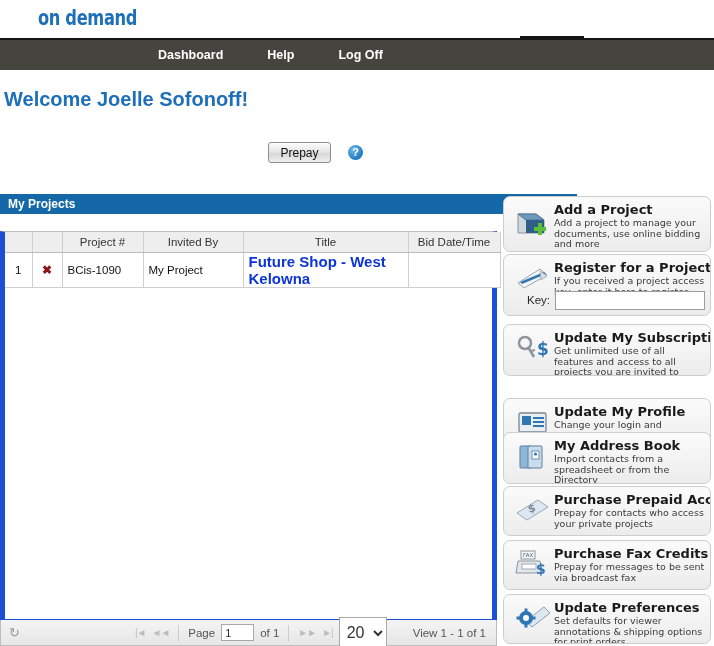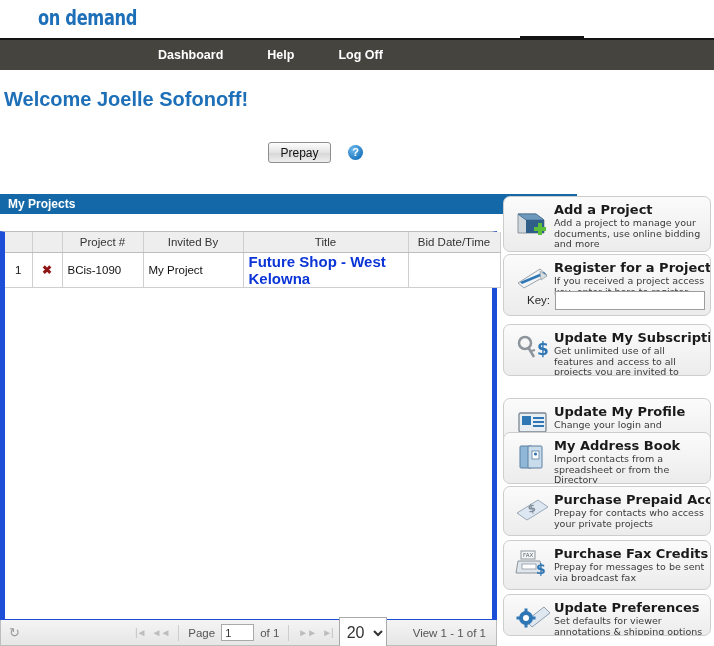--- a/index.html
+++ b/index.html
@@ -339,21 +339,21 @@
         <text x="9" y="8" font-family="DejaVu Sans" font-size="5.5" fill="#55606a">FAX</text>
         <path d="M4 12 L26 12 L28 24 L2 24 Z" fill="#dfe6ec" stroke="#8d959d" stroke-width="1"></path>
         <rect x="8" y="15" width="14" height="5" fill="#ffffff" stroke="#8d959d" stroke-width="0.8"></rect>
         <text x="22" y="25" font-family="DejaVu Sans" font-size="14" font-weight="bold" fill="#2f76b5">$</text>
       </svg>
     </span>
     <div class="card-title">Purchase Fax Credits</div>
     <div class="card-desc">Prepay for messages to be sent via broadcast fax</div>
   </div>
 
-  <div class="card" style="top:594px;height:42px">
+  <div class="card" style="top:594px;height:50px">
     <span class="card-icon">
       <svg width="38" height="30" viewBox="0 0 38 30">
         <path d="M12 18 L30 4 L36 10 L18 24 Z" fill="#dfe8f0" stroke="#8fa0b0" stroke-width="1"></path>
         <circle cx="12" cy="15" r="7" fill="#2f76b5"></circle>
         <circle cx="12" cy="15" r="3" fill="#ffffff"></circle>
         <rect x="10.5" y="5.5" width="3" height="4" fill="#2f76b5"></rect>
         <rect x="10.5" y="20.5" width="3" height="4" fill="#2f76b5"></rect>
         <rect x="2.5" y="13.5" width="4" height="3" fill="#2f76b5"></rect>
         <rect x="17.5" y="13.5" width="4" height="3" fill="#2f76b5"></rect>
       </svg>

